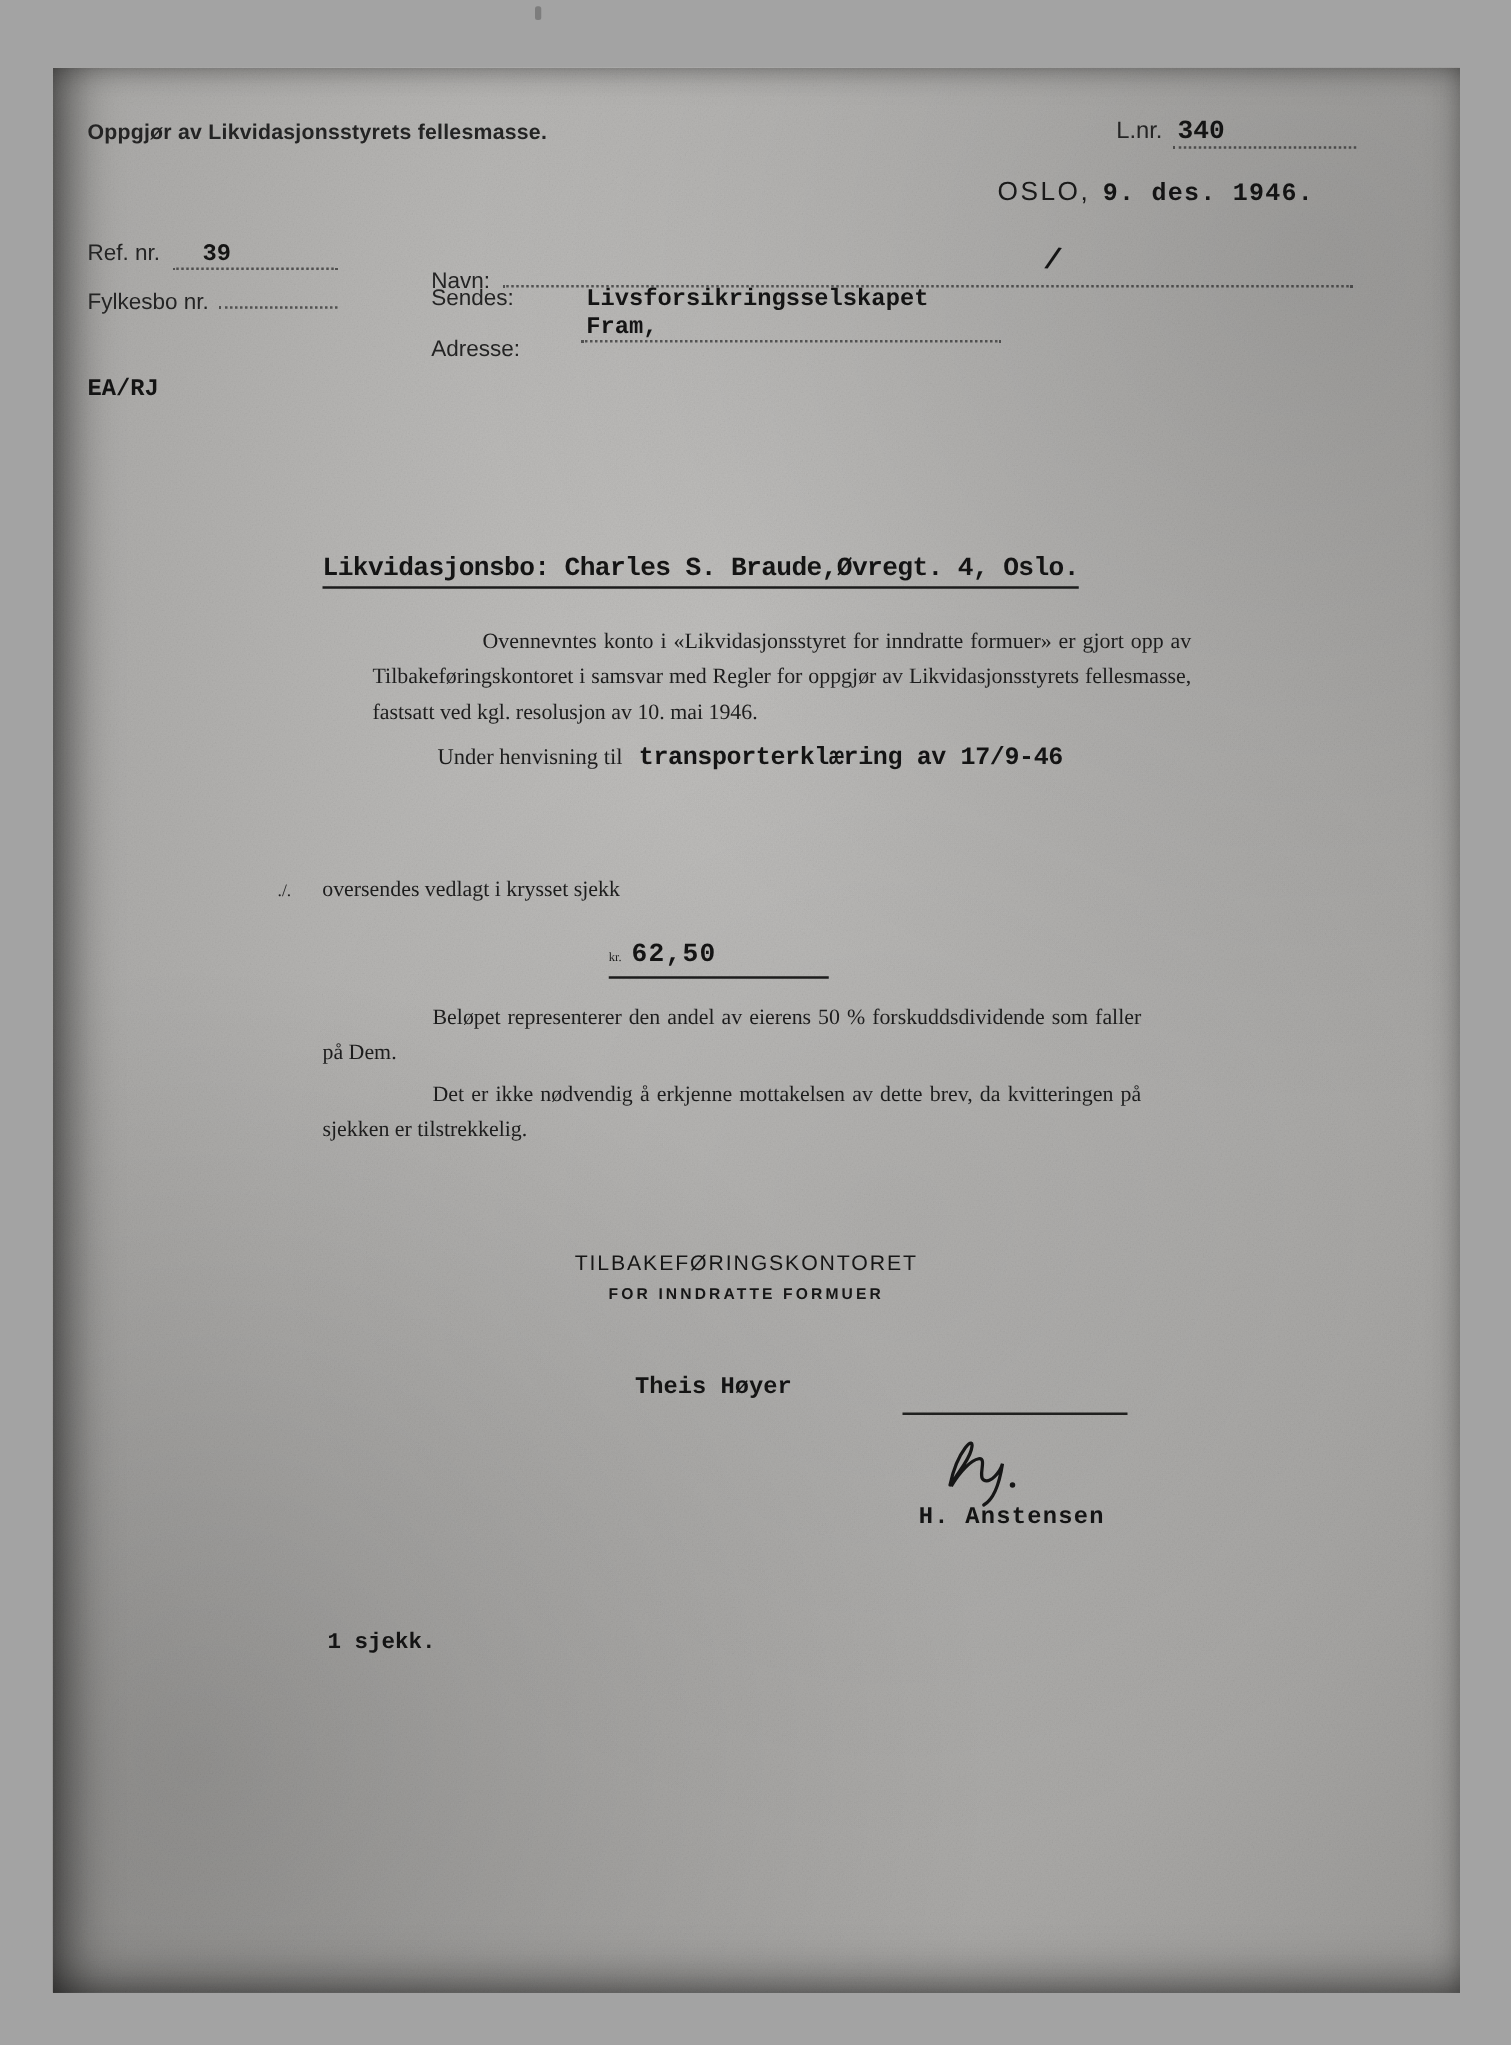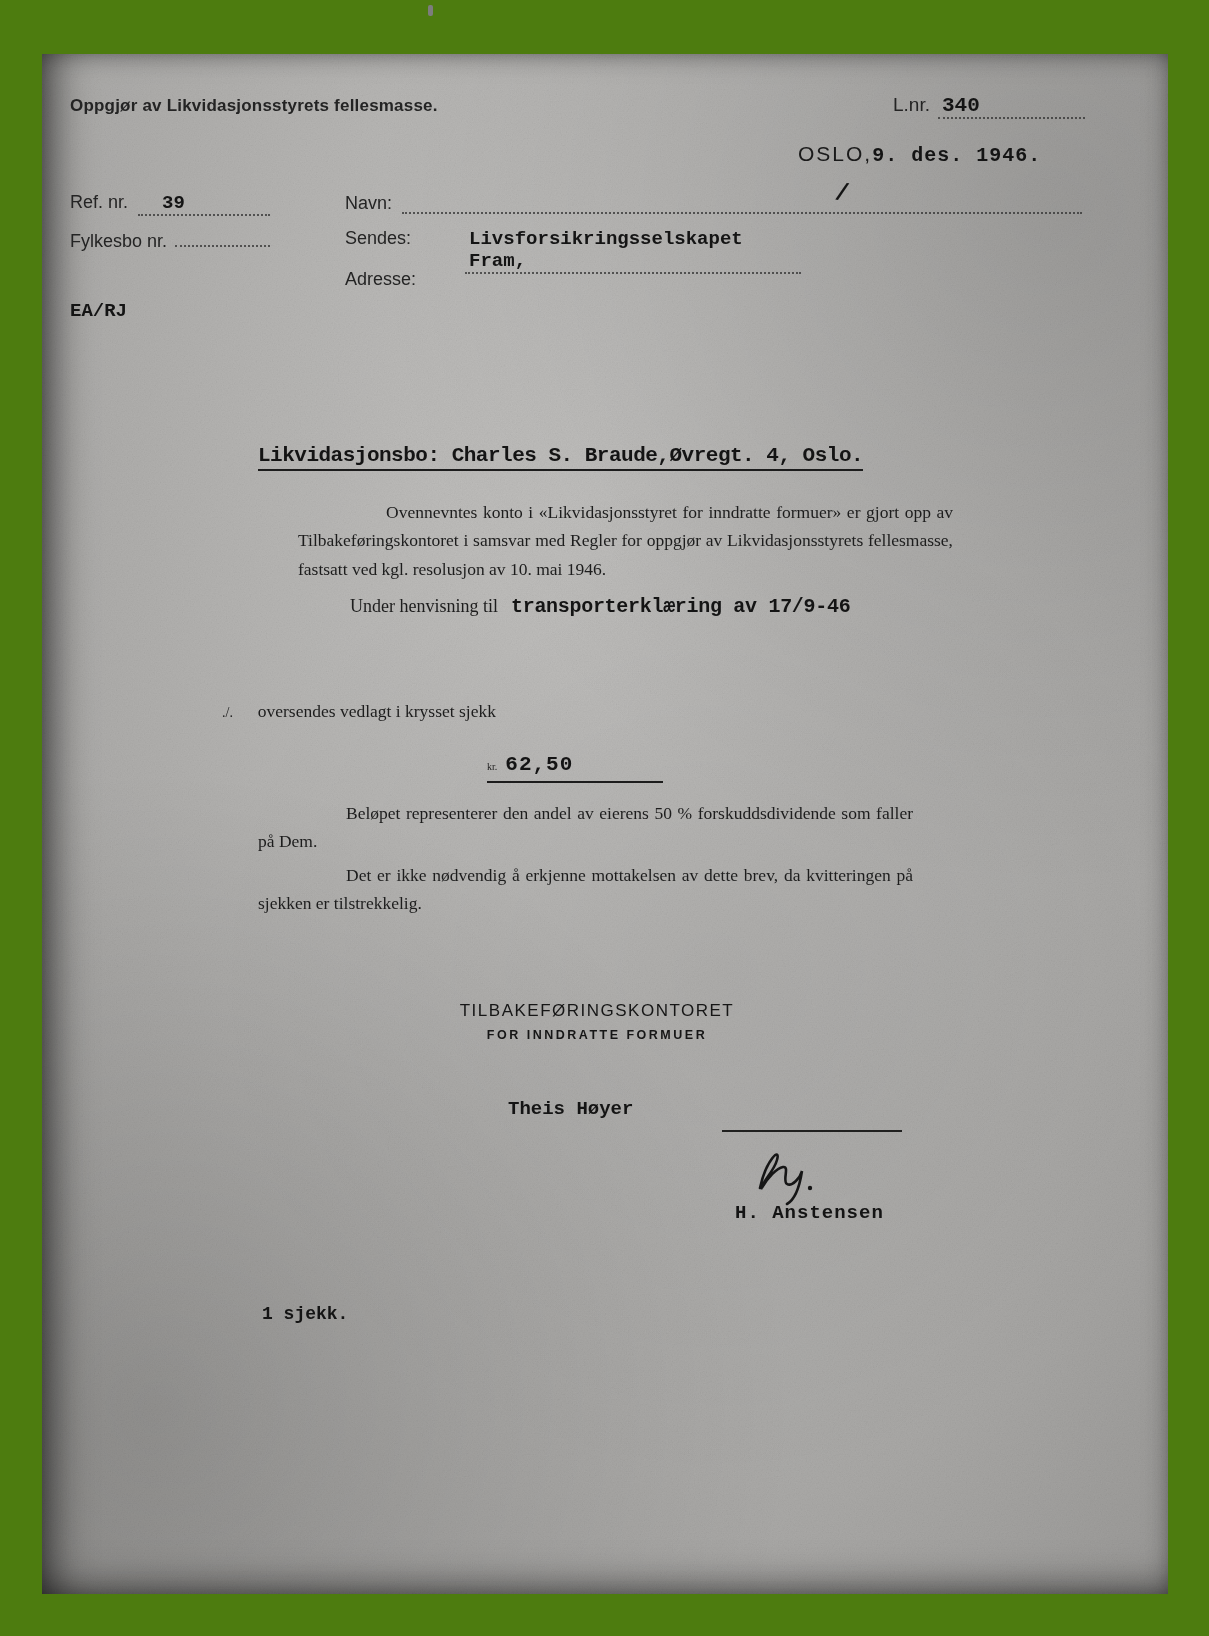--- a/index.html
+++ b/index.html
@@ -1,16 +1,16 @@
 <!DOCTYPE html>
 <html><head>
 <meta charset="utf-8">
 <style>
   html,body{margin:0;padding:0;background:#000;}
-  .stage{position:relative;width:1209px;height:1636px;background:#4d7c0f;overflow:hidden;
+  .stage{position:relative;width:1209px;height:1636px;background:#a3a3a3;overflow:hidden;
          font-family:"Liberation Sans",sans-serif;color:#1b1b1b;}
   .paper{position:absolute;left:42px;top:54px;width:1126px;height:1540px;
          background:
            radial-gradient(circle at 90% 10%, rgba(0,0,0,.10), transparent 40%),
            radial-gradient(circle at 10% 88%, rgba(0,0,0,.13), transparent 38%),
            radial-gradient(circle at 60% 60%, rgba(0,0,0,.05), transparent 45%),
            radial-gradient(ellipse at 48% 30%, #c2c1bf 0%, #b5b4b2 40%, #a9a8a6 72%, #9a9997 100%);
          box-shadow: inset 30px 0 42px -20px rgba(0,0,0,.60),
                      inset -10px 0 24px -14px rgba(0,0,0,.35),
                      inset 0 -26px 42px -22px rgba(0,0,0,.50),
@@ -24,25 +24,25 @@
   .ser{font-family:"Liberation Serif",serif;color:#1d1d1d;}
   .row{display:flex;align-items:baseline;}
   .fill{flex:1;border-bottom:2px dotted rgba(45,45,45,.72);}
   .subject1{left:70px;top:96px;font-size:17px;letter-spacing:.2px;}
   .subject2{left:70px;top:129px;font-size:18px;letter-spacing:.2px;}
   .lnr-row{left:893px;top:94px;width:192px;font-size:19px;}
   .lnr-row .fill{margin-left:8px;padding-left:4px;}
   .lnr-row .typed{font-size:21px;}
   .date-row{left:798px;top:142px;}
   .place{font-size:21px;letter-spacing:2px;color:#1a1a1a;}
-  .date-row .typed{font-size:20px;margin-left:0;letter-spacing:1px;}
+  .date-row .typed{font-size:20px;margin-left:10px;letter-spacing:1px;}
   .ref-row{left:70px;top:192px;width:200px;font-size:18px;}
   .ref-row .fill{margin-left:10px;padding-left:24px;}
   .ref-row .typed{font-size:19px;}
-  .navn-row{left:345px;top:192px;width:737px;font-size:18px;position:absolute;align-items:center;}
+  .navn-row{left:345px;top:208px;width:737px;font-size:18px;position:absolute;}
   .navn-row .fill{margin-left:10px;position:relative;height:20px;}
   .navn-slash{position:absolute;left:433px;top:-12px;font-size:24px;transform:rotate(6deg);}
   .fylkesbo-row{left:70px;top:229px;width:200px;font-size:18px;}
   .fylkesbo-row .fill{margin-left:8px;height:16px;}
   .sendes-row{left:345px;top:228px;width:456px;font-size:18px;gap:44px;}
   .sendes-row .fill{margin-left:10px;padding-left:4px;}
   .sendes-row .typed{font-size:19px;}
   .adresse-row{left:345px;top:269px;width:540px;font-size:18px;text-align:center;}
   .adresse-row .fill{margin-left:10px;padding-left:6px;}
   .adresse-row .typed{font-size:19px;}

